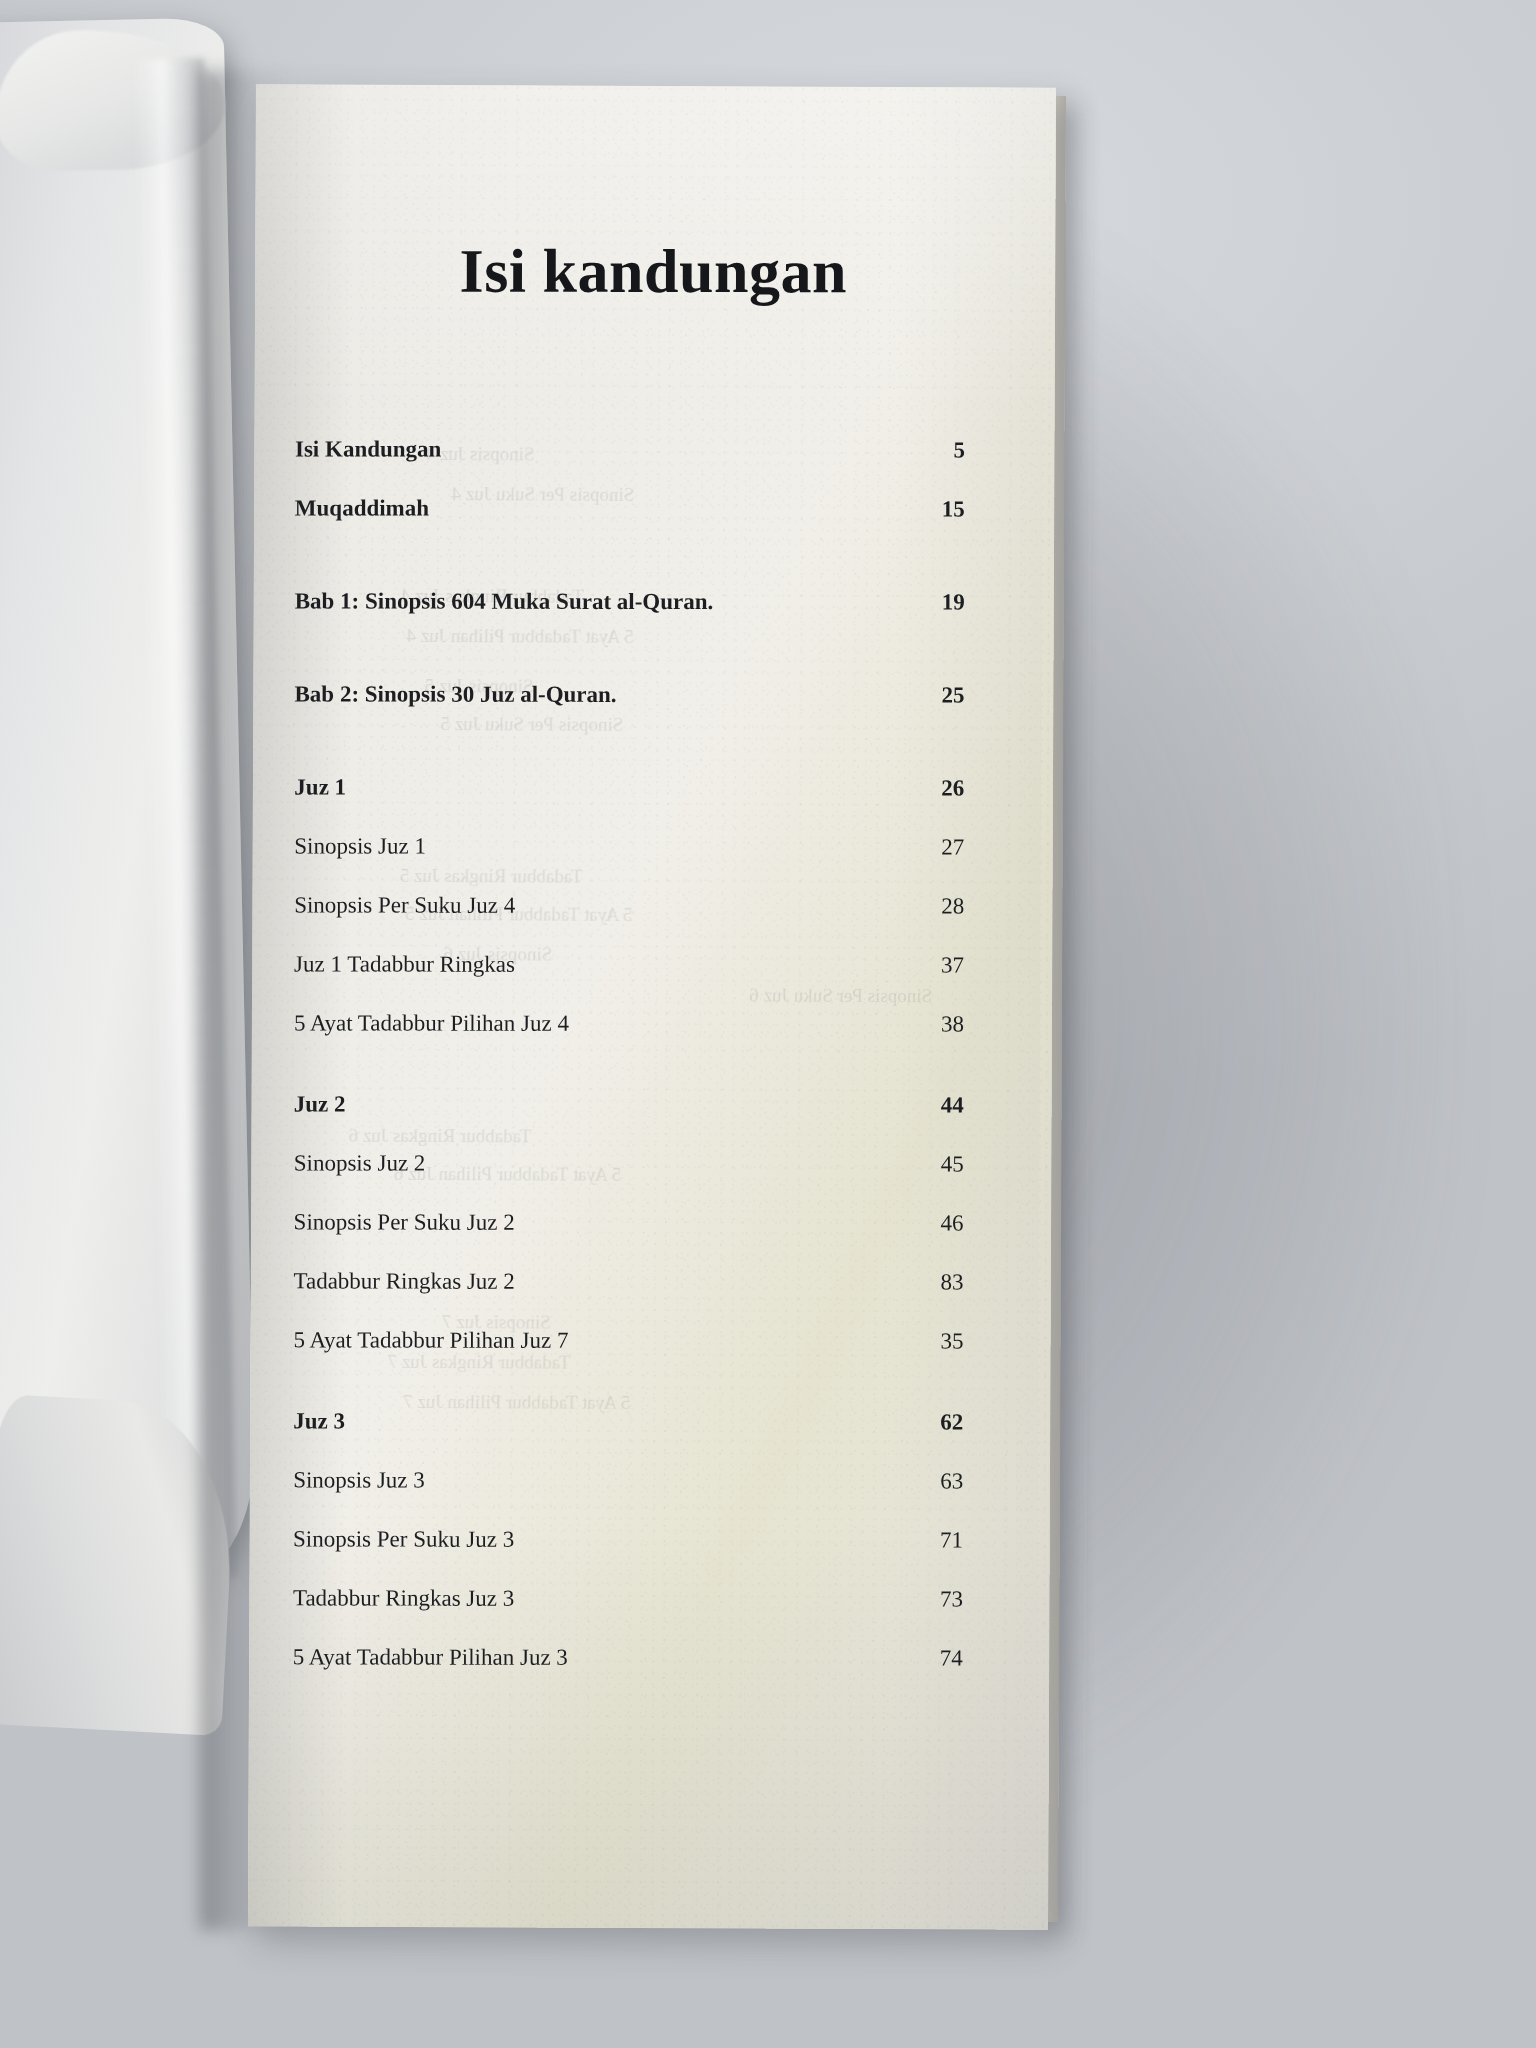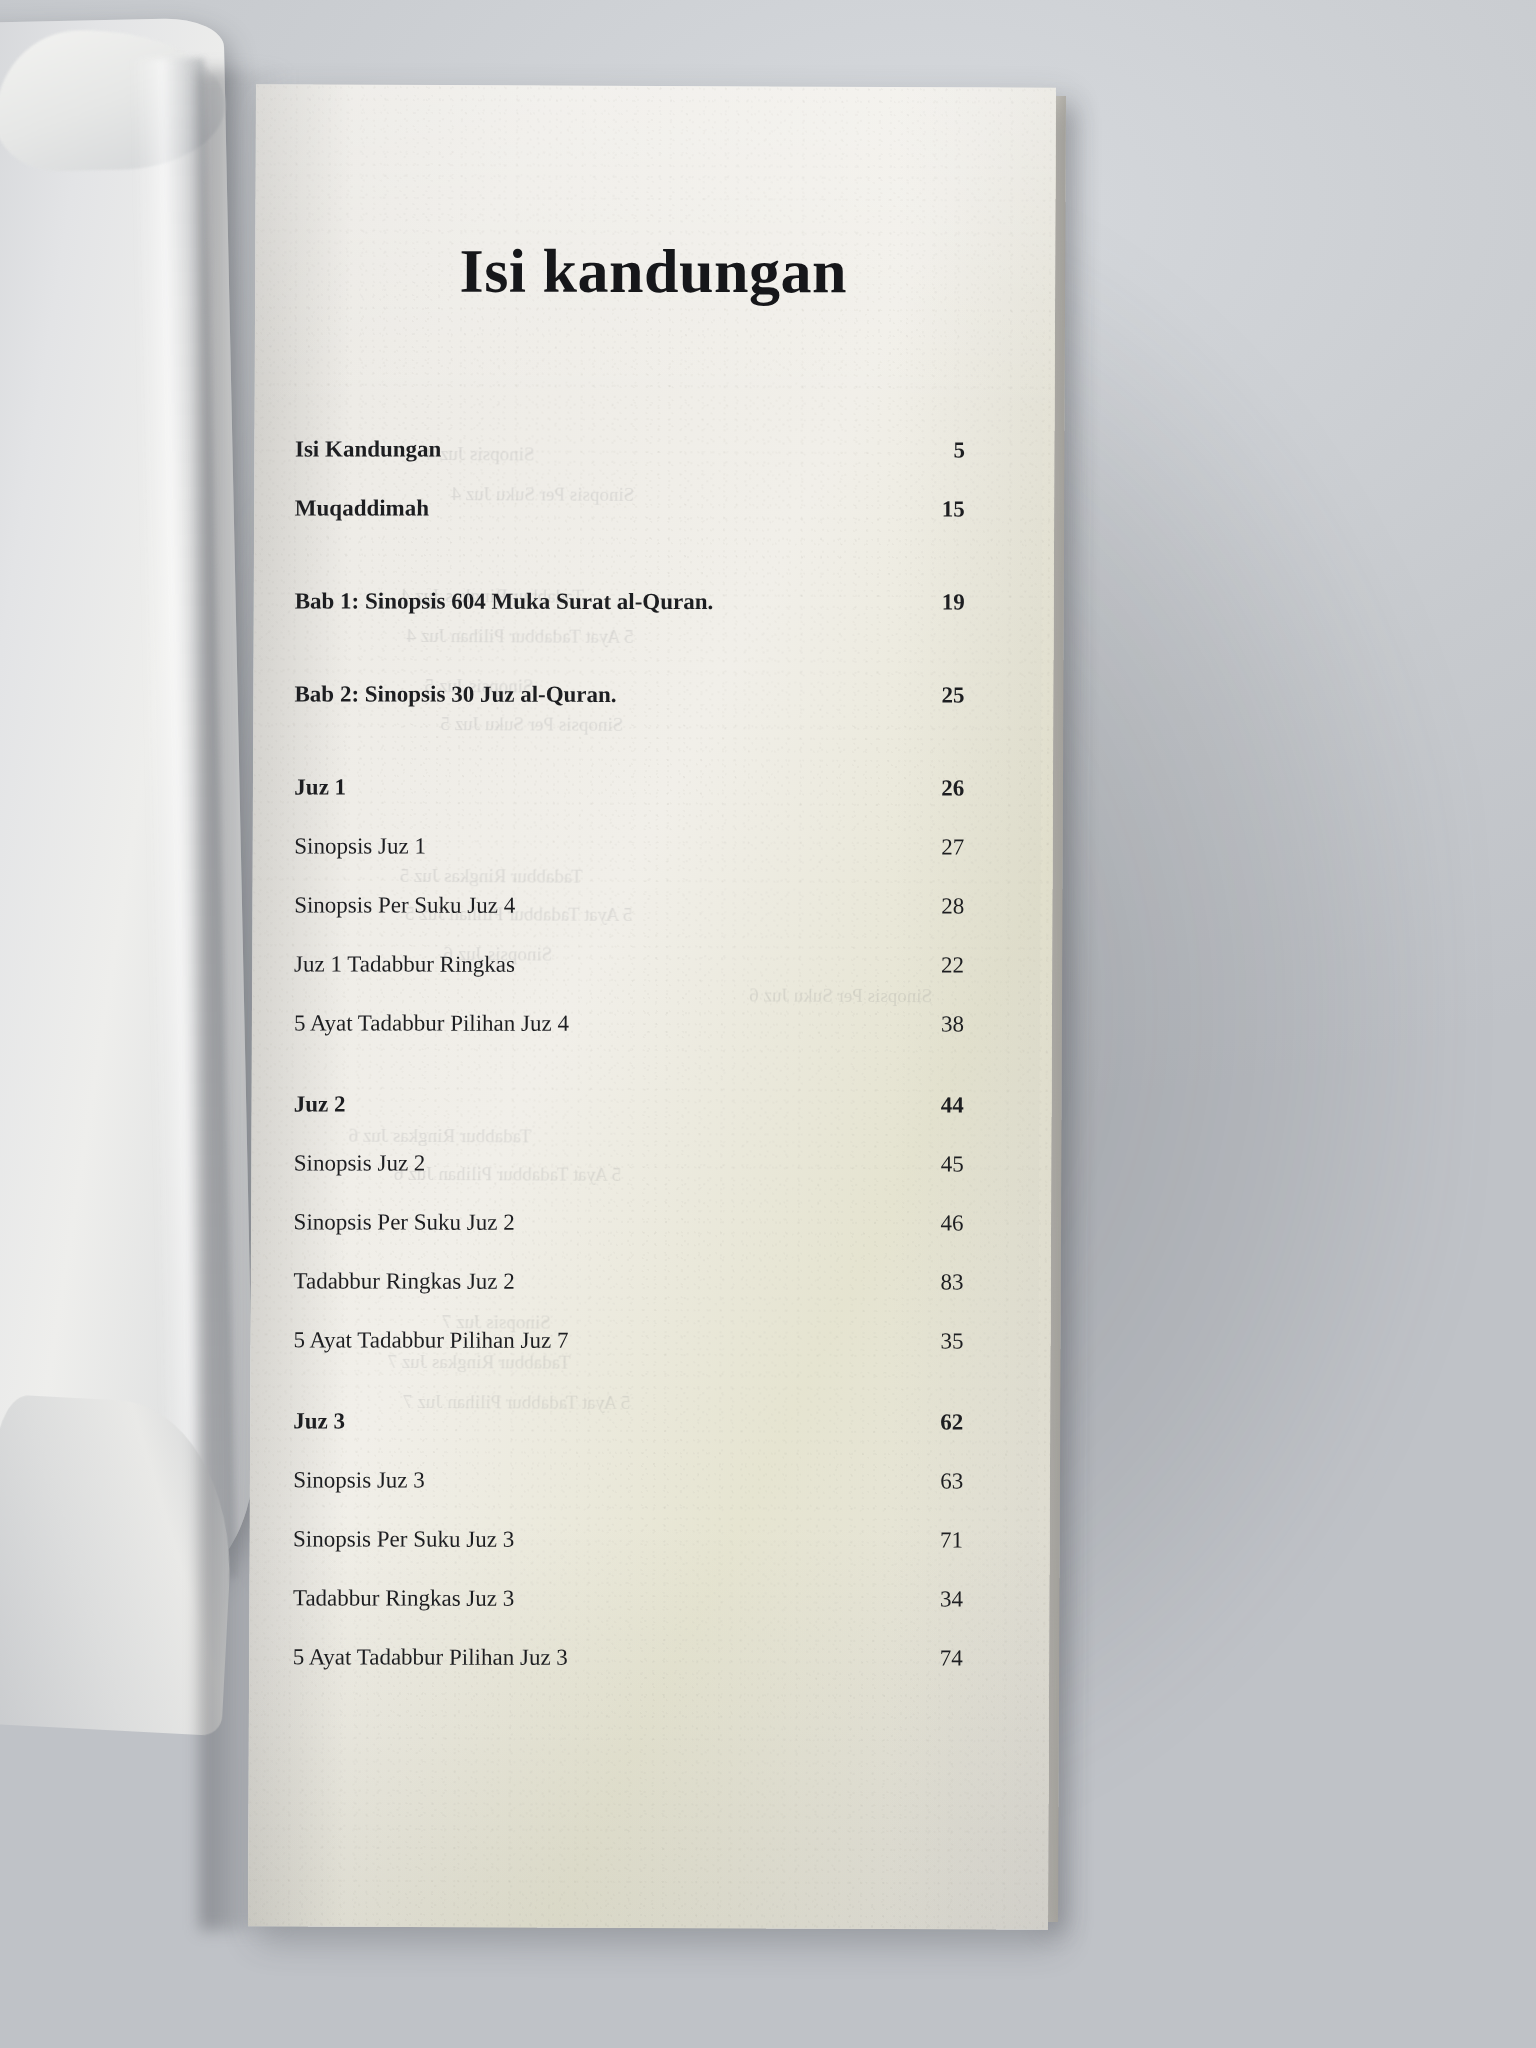--- a/index.html
+++ b/index.html
@@ -288,21 +288,21 @@
             <span class="pg">27</span>
           </div>
           <div class="gap-sm"></div>
           <div class="toc-row">
             <span class="lbl">Sinopsis Per Suku Juz 4</span>
             <span class="pg">28</span>
           </div>
           <div class="gap-sm"></div>
           <div class="toc-row">
             <span class="lbl">Juz 1 Tadabbur Ringkas</span>
-            <span class="pg">22</span>
+            <span class="pg">37</span>
           </div>
           <div class="gap-sm"></div>
           <div class="toc-row">
             <span class="lbl">5 Ayat Tadabbur Pilihan Juz 4</span>
             <span class="pg">38</span>
           </div>
           <div class="gap-md"></div>
           <div class="toc-row bold">
             <span class="lbl">Juz 2</span>
             <span class="pg">44</span>
@@ -338,21 +338,21 @@
             <span class="pg">63</span>
           </div>
           <div class="gap-sm"></div>
           <div class="toc-row">
             <span class="lbl">Sinopsis Per Suku Juz 3</span>
             <span class="pg">71</span>
           </div>
           <div class="gap-sm"></div>
           <div class="toc-row">
             <span class="lbl">Tadabbur Ringkas Juz 3</span>
-            <span class="pg">34</span>
+            <span class="pg">73</span>
           </div>
           <div class="gap-sm"></div>
           <div class="toc-row">
             <span class="lbl">5 Ayat Tadabbur Pilihan Juz 3</span>
             <span class="pg">74</span>
           </div>
           <div class="gap-sm"></div>
         </div>
 
     </div>

